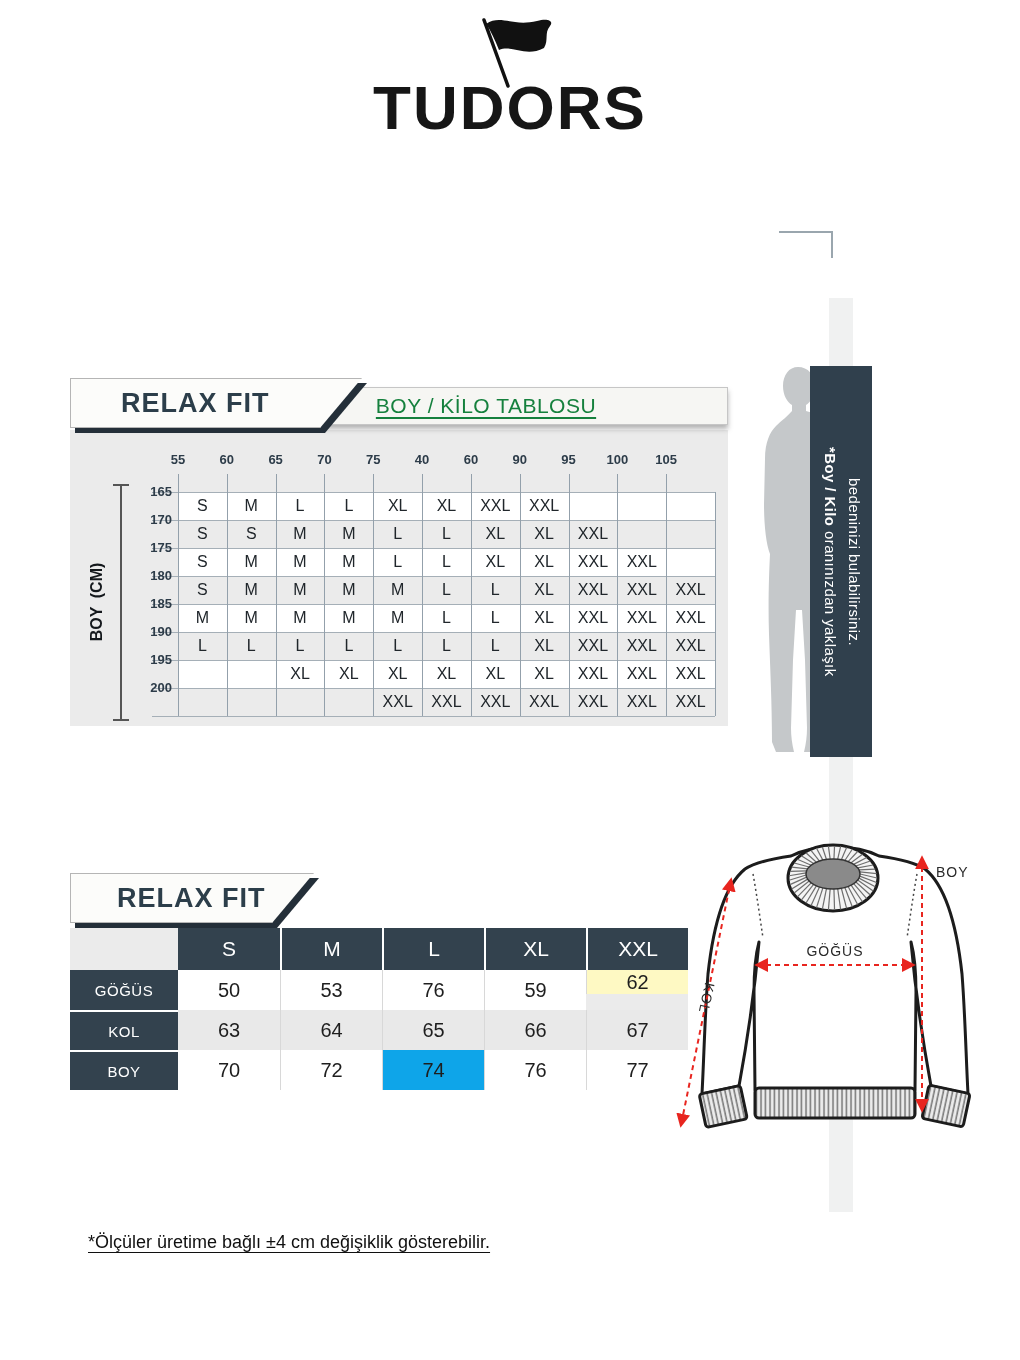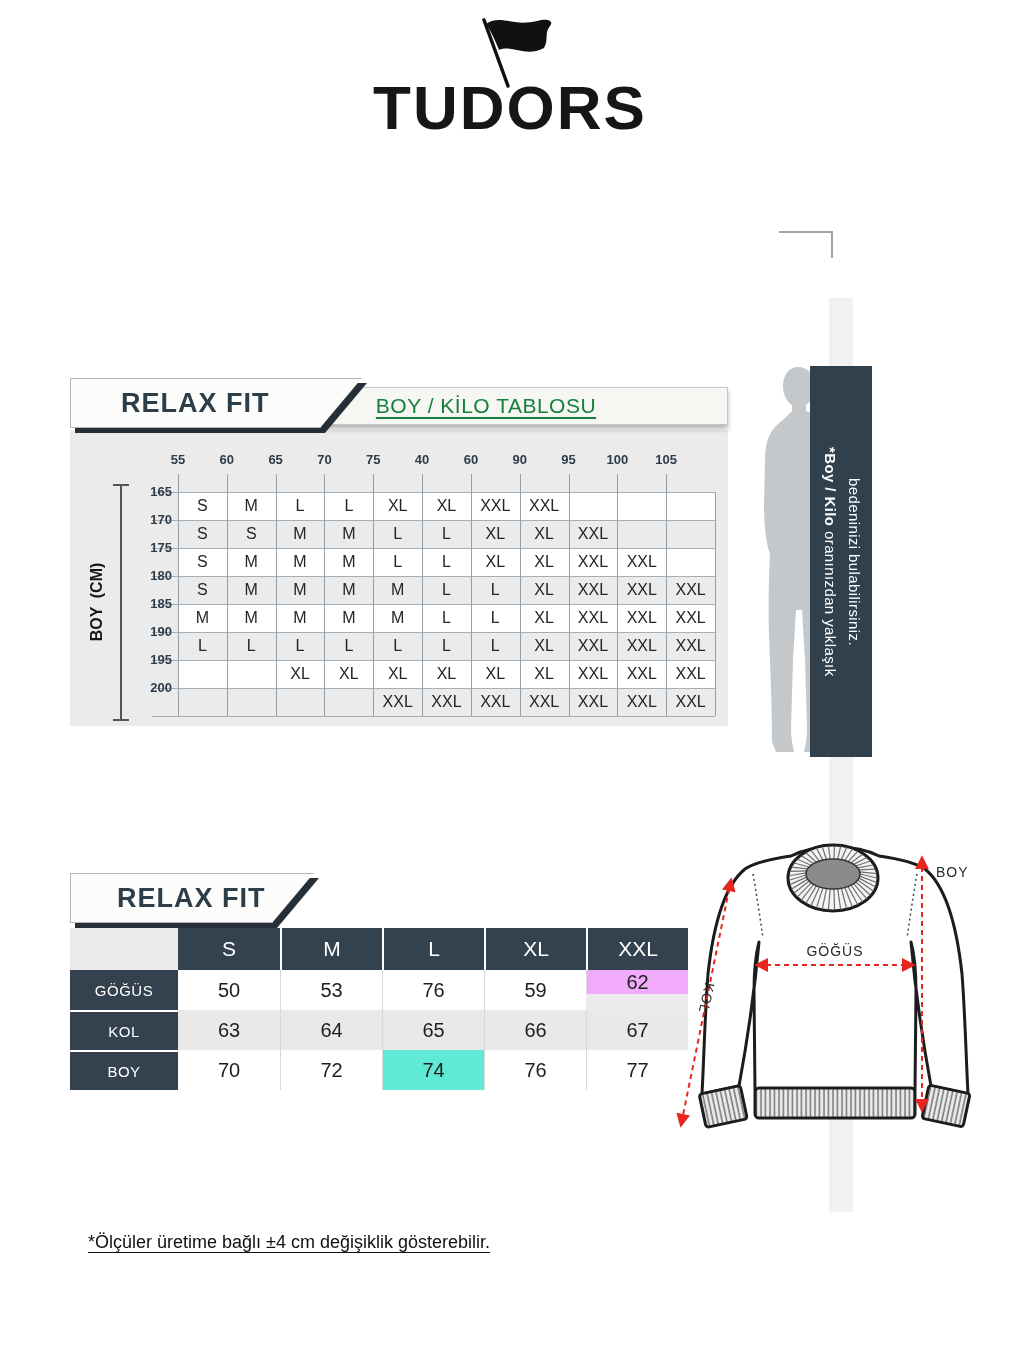--- a/index.html
+++ b/index.html
@@ -249,31 +249,31 @@
       <div class="t2h" style="left: 108px; width: 102px; border-left: none;">S</div>
       <div class="t2h" style="left: 210px; width: 102px; border-left: 2px solid rgb(255, 255, 255);">M</div>
       <div class="t2h" style="left: 312px; width: 102px; border-left: 2px solid rgb(255, 255, 255);">L</div>
       <div class="t2h" style="left: 414px; width: 102px; border-left: 2px solid rgb(255, 255, 255);">XL</div>
       <div class="t2h" style="left: 516px; width: 102px; border-left: 2px solid rgb(255, 255, 255);">XXL</div>
       <div class="t2l" style="top: 42px; height: 40px; border-top: none;">GÖĞÜS</div>
       <div class="t2c" style="left: 108px; top: 42px; width: 102px; height: 40px; background: rgb(255, 255, 255); border-left: none;">50</div>
       <div class="t2c" style="left: 210px; top: 42px; width: 102px; height: 40px; background: rgb(255, 255, 255); border-left: 1px solid rgb(216, 216, 216);">53</div>
       <div class="t2c" style="left: 312px; top: 42px; width: 102px; height: 40px; background: rgb(255, 255, 255); border-left: 1px solid rgb(216, 216, 216);">76</div>
       <div class="t2c" style="left: 414px; top: 42px; width: 102px; height: 40px; background: rgb(255, 255, 255); border-left: 1px solid rgb(216, 216, 216);">59</div>
-      <div class="t2c" style="left: 516px; top: 42px; width: 102px; height: 24px; background: #f0abfc; border-left: 1px solid rgb(216, 216, 216);">62</div>
+      <div class="t2c" style="left: 516px; top: 42px; width: 102px; height: 24px; background: #fef9c3; border-left: 1px solid rgb(216, 216, 216);">62</div>
       <div class="t2l" style="top: 82px; height: 40px; border-top: 2px solid rgb(255, 255, 255);">KOL</div>
       <div class="t2c" style="left: 108px; top: 82px; width: 102px; height: 40px; background: rgb(233, 233, 233); border-left: none;">63</div>
       <div class="t2c" style="left: 210px; top: 82px; width: 102px; height: 40px; background: rgb(233, 233, 233); border-left: 1px solid rgb(216, 216, 216);">64</div>
       <div class="t2c" style="left: 312px; top: 82px; width: 102px; height: 40px; background: rgb(233, 233, 233); border-left: 1px solid rgb(216, 216, 216);">65</div>
       <div class="t2c" style="left: 414px; top: 82px; width: 102px; height: 40px; background: rgb(233, 233, 233); border-left: 1px solid rgb(216, 216, 216);">66</div>
       <div class="t2c" style="left: 516px; top: 82px; width: 102px; height: 40px; background: rgb(233, 233, 233); border-left: 1px solid rgb(216, 216, 216);">67</div>
       <div class="t2l" style="top: 122px; height: 40px; border-top: 2px solid rgb(255, 255, 255);">BOY</div>
       <div class="t2c" style="left: 108px; top: 122px; width: 102px; height: 40px; background: rgb(255, 255, 255); border-left: none;">70</div>
       <div class="t2c" style="left: 210px; top: 122px; width: 102px; height: 40px; background: rgb(255, 255, 255); border-left: 1px solid rgb(216, 216, 216);">72</div>
-      <div class="t2c" style="left: 312px; top: 122px; width: 102px; height: 40px; background: #5eead4; border-left: 1px solid rgb(216, 216, 216);">74</div>
+      <div class="t2c" style="left: 312px; top: 122px; width: 102px; height: 40px; background: #0ea5e9; border-left: 1px solid rgb(216, 216, 216);">74</div>
       <div class="t2c" style="left: 414px; top: 122px; width: 102px; height: 40px; background: rgb(255, 255, 255); border-left: 1px solid rgb(216, 216, 216);">76</div>
       <div class="t2c" style="left: 516px; top: 122px; width: 102px; height: 40px; background: rgb(255, 255, 255); border-left: 1px solid rgb(216, 216, 216);">77</div>
     </div>
 
   <svg class="sweat" width="350" height="330" viewBox="0 0 350 330">
     <defs>
       <pattern id="ribv" width="4.5" height="8" patternUnits="userSpaceOnUse">
         <rect width="4.5" height="8" fill="#ececec"></rect>
         <line x1="2" y1="0" x2="2" y2="8" stroke="#7a7a7a" stroke-width="1.6"></line>
       </pattern>

